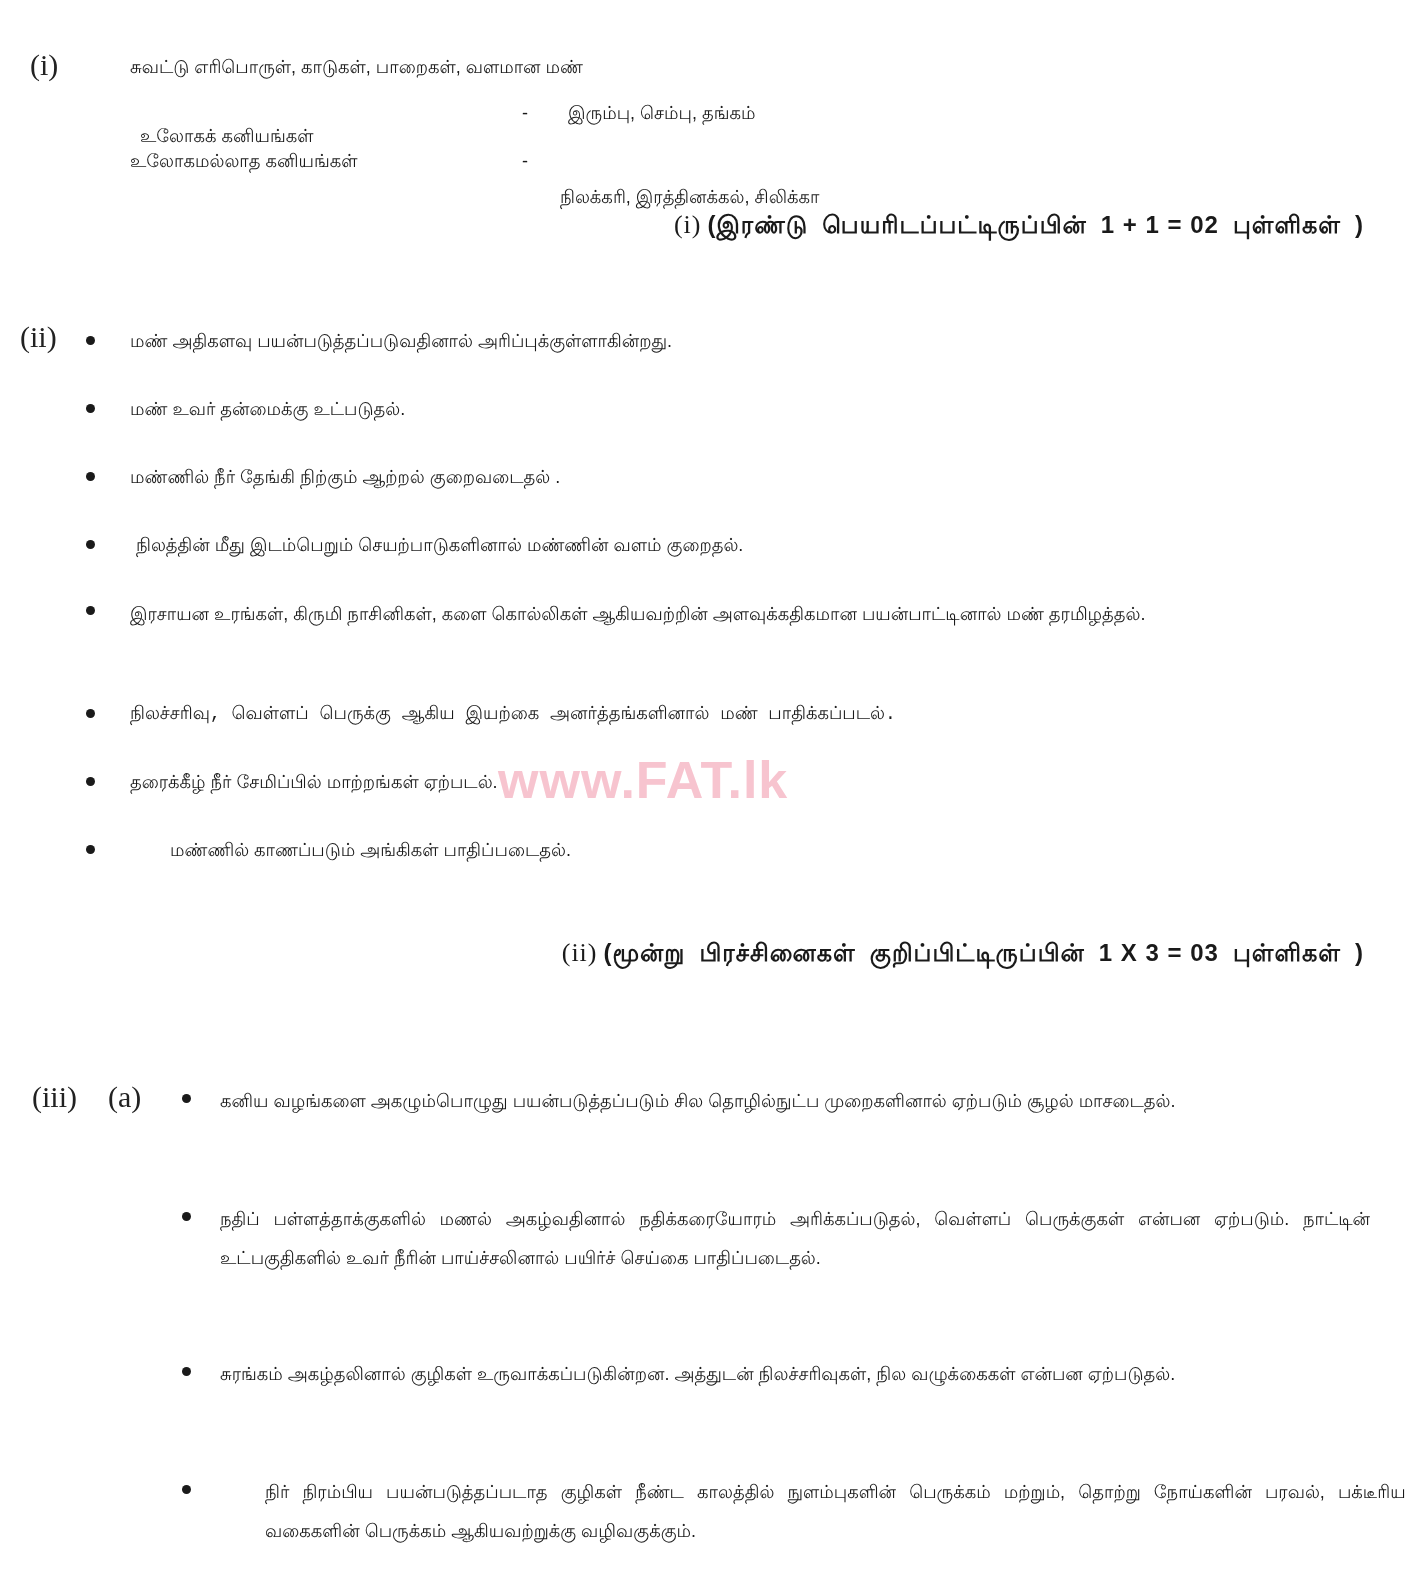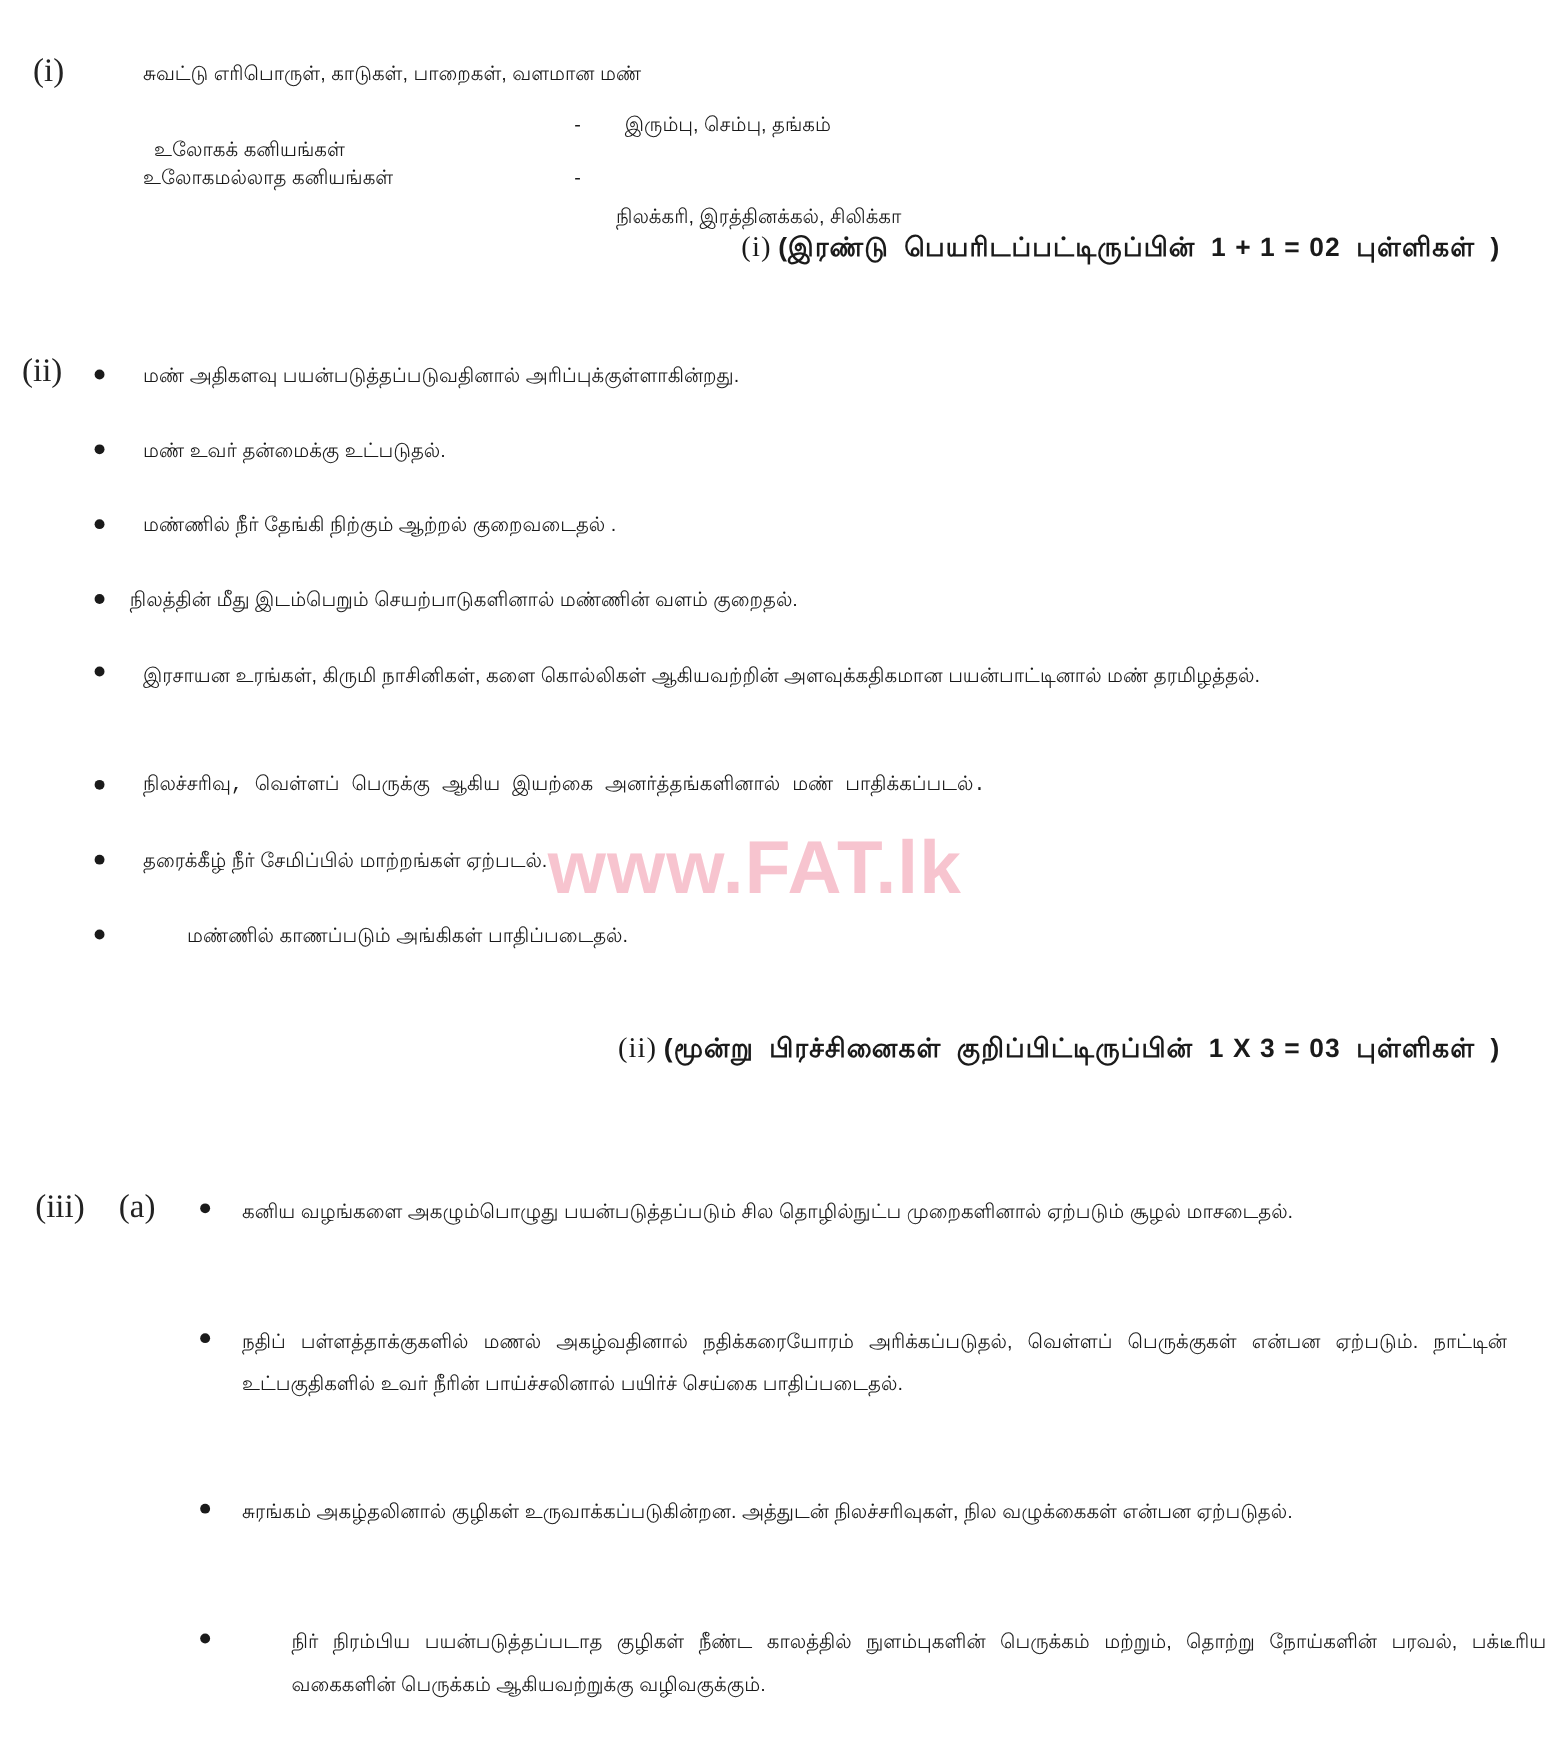--- a/index.html
+++ b/index.html
@@ -12,21 +12,21 @@
   .num { font-family: "Liberation Serif", "DejaVu Serif", serif; font-size: 30px; color: #222; }
   .txt { font-size: 18px; line-height: 30px; }
   .bullet { position: absolute; width: 9px; height: 9px; border-radius: 50%; background: #1a1a1a; }
   .marks { font-size: 24px; font-weight: bold; letter-spacing: 1px; }
   .marks .lbl { font-family: "Liberation Serif", "DejaVu Serif", serif; font-weight: normal; font-size: 26px; margin-right: 6px; }
   .marks .w { margin-right: 14px; }
   .justify { white-space: normal; text-align: justify; text-align-last: left; }
   .watermark {
     position: absolute; left: 498px; top: 750px;
     font-family: "Liberation Sans", sans-serif; font-weight: bold;
-    font-size: 68px; color: #f7c4cf; letter-spacing: 1px; z-index: 0;
+    font-size: 52px; color: #f7c4cf; letter-spacing: 1px; z-index: 0;
   }
   .layer { position: relative; z-index: 1; }
 </style>
 </head>
 <body>
 
 <div class="watermark">www.FAT.lk</div>
 
 <div class="layer">
 
@@ -53,21 +53,21 @@
     <span class="bullet" style="left:86px; top:336px;"></span>
     <span class="abs txt" style="left:130px; top:326px;">மண் அதிகளவு பயன்படுத்தப்படுவதினால் அரிப்புக்குள்ளாகின்றது.</span>
 
     <span class="bullet" style="left:86px; top:404px;"></span>
     <span class="abs txt" style="left:130px; top:394px;">மண் உவர் தன்மைக்கு உட்படுதல்.</span>
 
     <span class="bullet" style="left:86px; top:472px;"></span>
     <span class="abs txt" style="left:130px; top:462px;">மண்ணில் நீர் தேங்கி நிற்கும் ஆற்றல் குறைவடைதல் .</span>
 
     <span class="bullet" style="left:86px; top:540px;"></span>
-    <span class="abs txt" style="left:118px; top:530px;">நிலத்தின் மீது இடம்பெறும் செயற்பாடுகளினால் மண்ணின் வளம் குறைதல்.</span>
+    <span class="abs txt" style="left:136px; top:530px;">நிலத்தின் மீது இடம்பெறும் செயற்பாடுகளினால் மண்ணின் வளம் குறைதல்.</span>
 
     <span class="bullet" style="left:86px; top:606px;"></span>
     <div class="abs txt justify" style="left:130px; top:597px; width:1240px; line-height:34px;">இரசாயன உரங்கள், கிருமி நாசினிகள், களை கொல்லிகள் ஆகியவற்றின் அளவுக்கதிகமான பயன்பாட்டினால் மண் தரமிழத்தல்.</div>
 
     <span class="bullet" style="left:86px; top:709px;"></span>
     <span class="abs txt" style="left:130px; top:699px;font-family:Liberation Mono, monospace;">நிலச்சரிவு, வெள்ளப் பெருக்கு ஆகிய இயற்கை அனர்த்தங்களினால் மண் பாதிக்கப்படல்.</span>
 
     <span class="bullet" style="left:86px; top:777px;"></span>
     <span class="abs txt" style="left:130px; top:767px;">தரைக்கீழ் நீர் சேமிப்பில் மாற்றங்கள் ஏற்படல்.</span>
 

